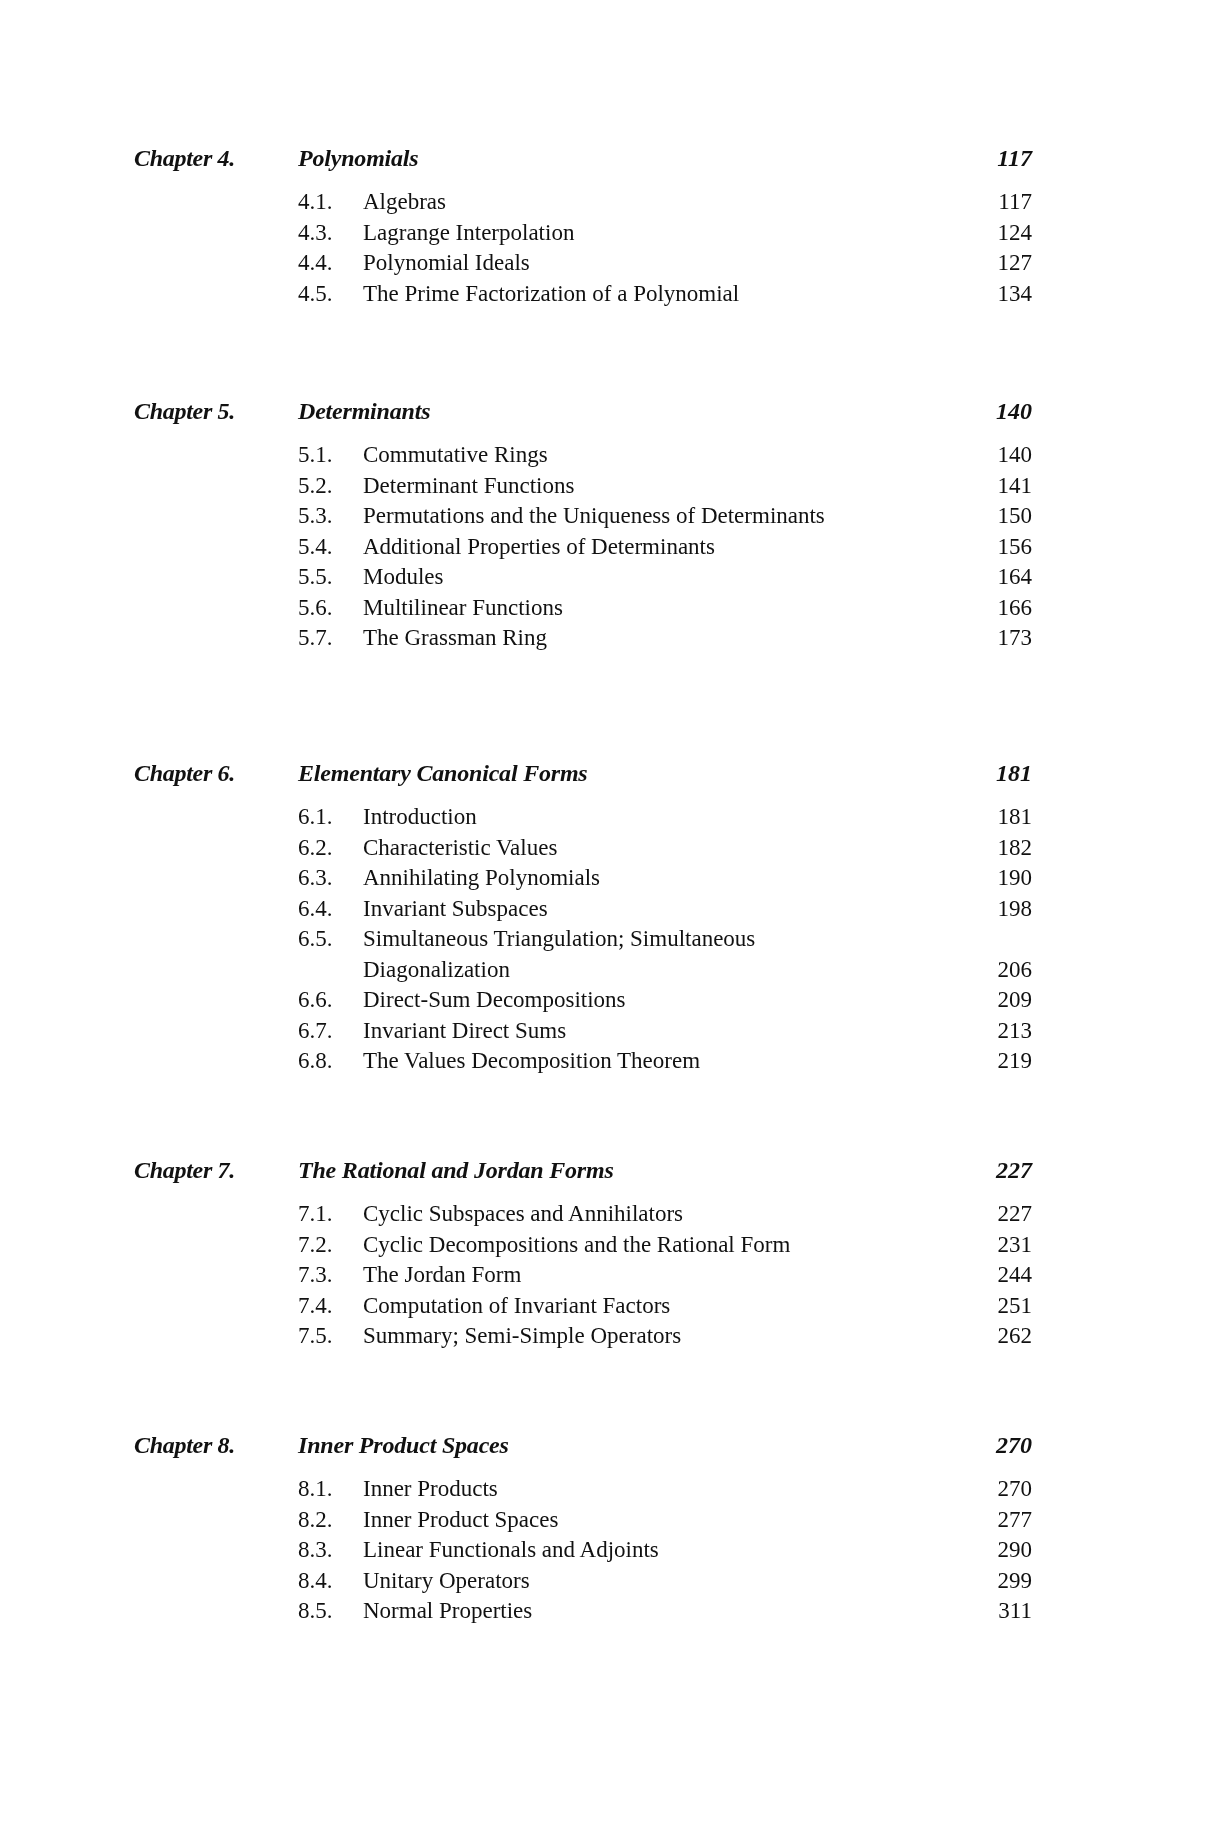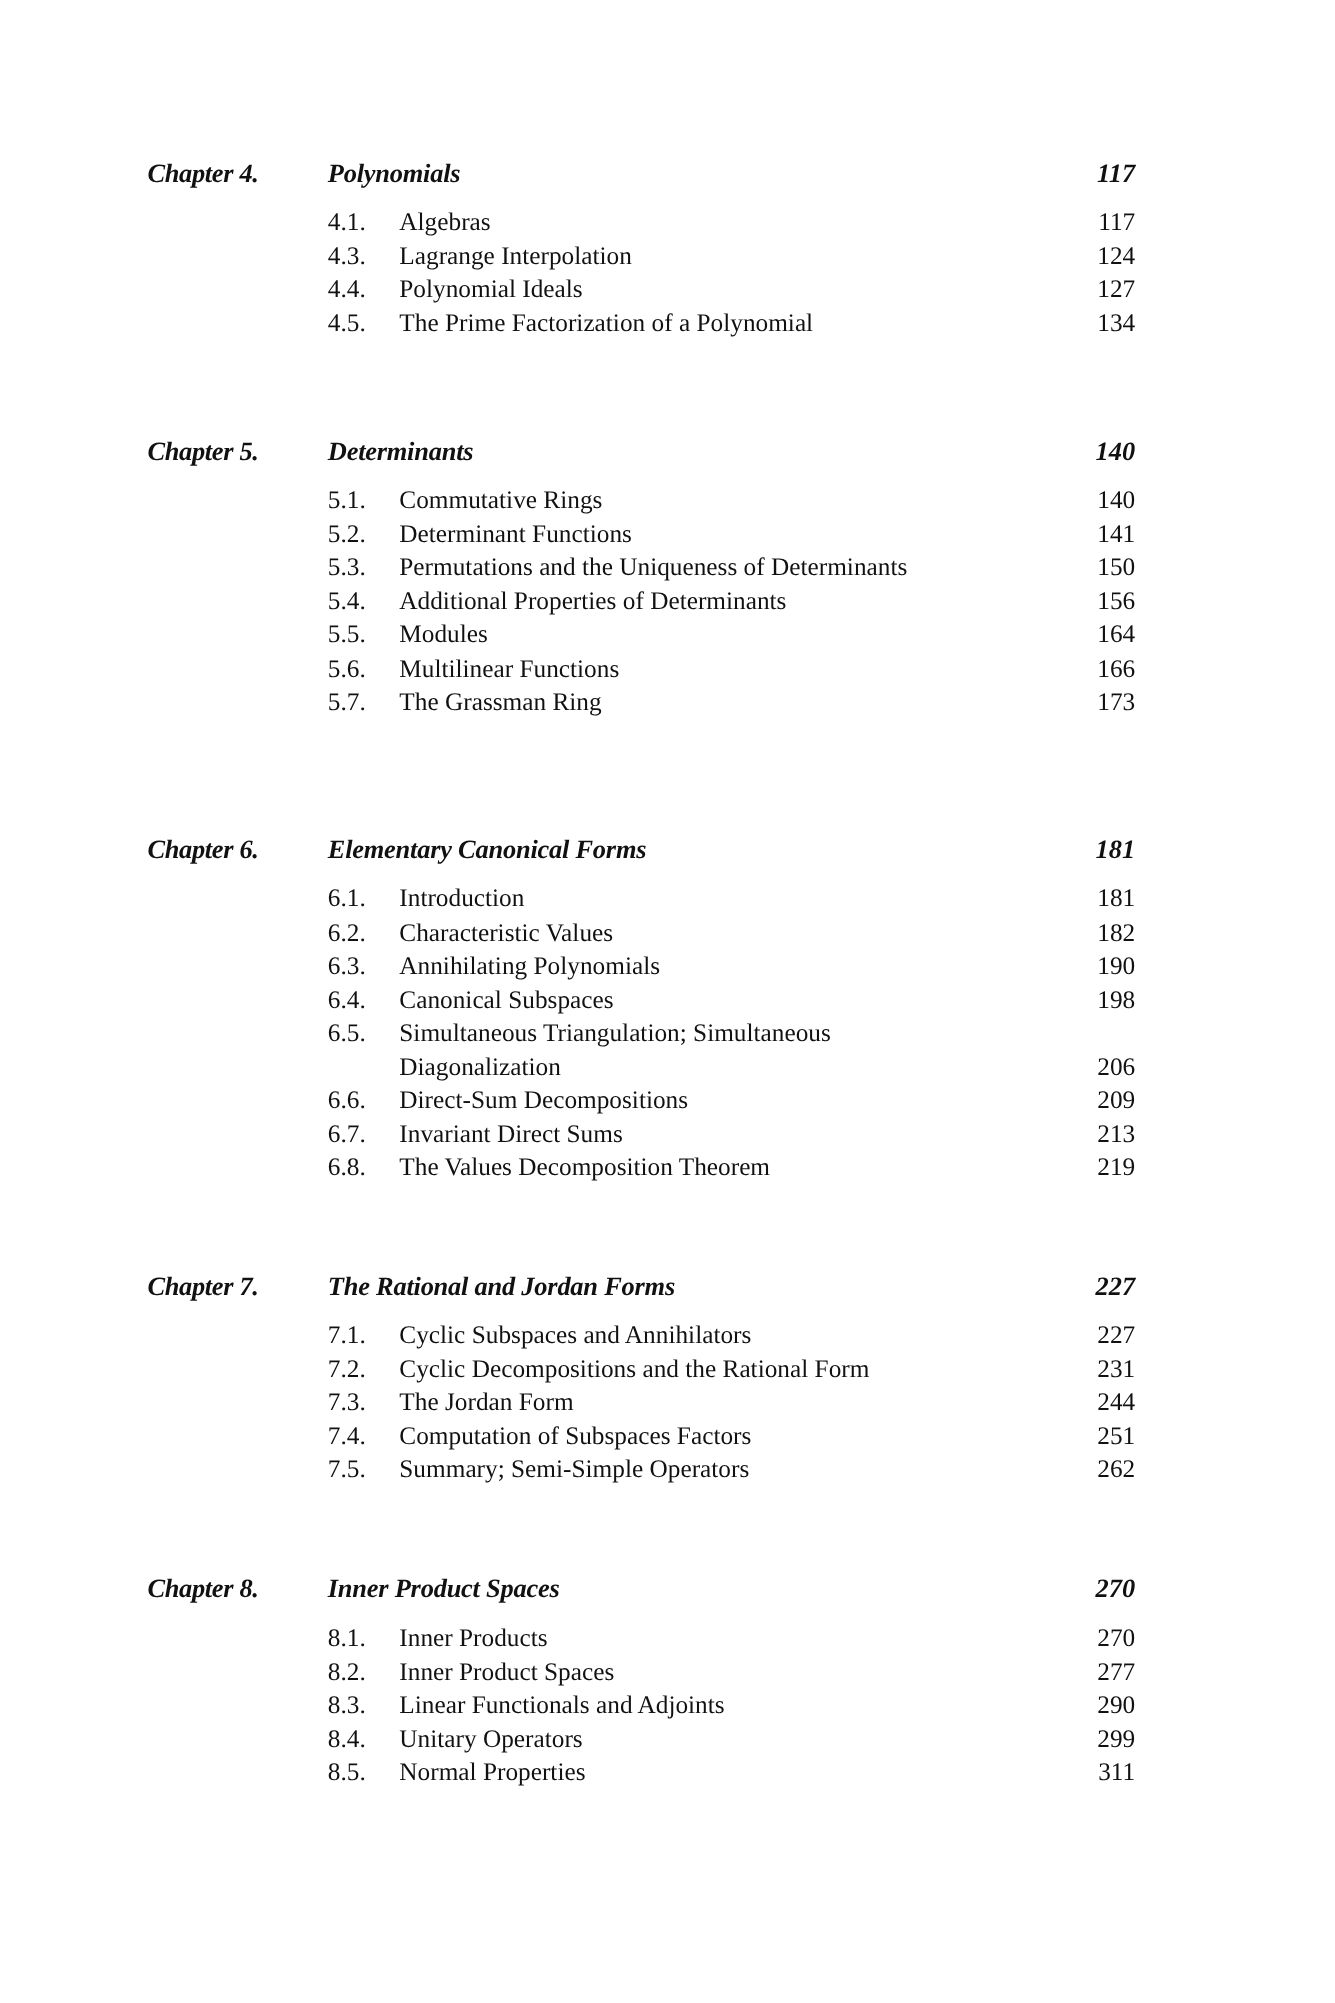--- a/index.html
+++ b/index.html
@@ -183,21 +183,21 @@
         <span class="sec-title">Characteristic Values</span>
         <span class="sec-page">182</span>
       </div>
       <div class="sec-row">
         <span class="sec-num">6.3.</span>
         <span class="sec-title">Annihilating Polynomials</span>
         <span class="sec-page">190</span>
       </div>
       <div class="sec-row">
         <span class="sec-num">6.4.</span>
-        <span class="sec-title">Canonical Subspaces</span>
+        <span class="sec-title">Invariant Subspaces</span>
         <span class="sec-page">198</span>
       </div>
       <div class="sec-row">
         <span class="sec-num">6.5.</span>
         <span class="sec-title">Simultaneous Triangulation; Simultaneous</span>
         <span class="sec-page"></span>
       </div>
       <div class="sec-row">
         <span class="sec-num"></span>
         <span class="sec-title">Diagonalization</span>
@@ -238,21 +238,21 @@
         <span class="sec-title">Cyclic Decompositions and the Rational Form</span>
         <span class="sec-page">231</span>
       </div>
       <div class="sec-row">
         <span class="sec-num">7.3.</span>
         <span class="sec-title">The Jordan Form</span>
         <span class="sec-page">244</span>
       </div>
       <div class="sec-row">
         <span class="sec-num">7.4.</span>
-        <span class="sec-title">Computation of Subspaces Factors</span>
+        <span class="sec-title">Computation of Invariant Factors</span>
         <span class="sec-page">251</span>
       </div>
       <div class="sec-row">
         <span class="sec-num">7.5.</span>
         <span class="sec-title">Summary; Semi-Simple Operators</span>
         <span class="sec-page">262</span>
       </div>
     </div>
   </div>
 

